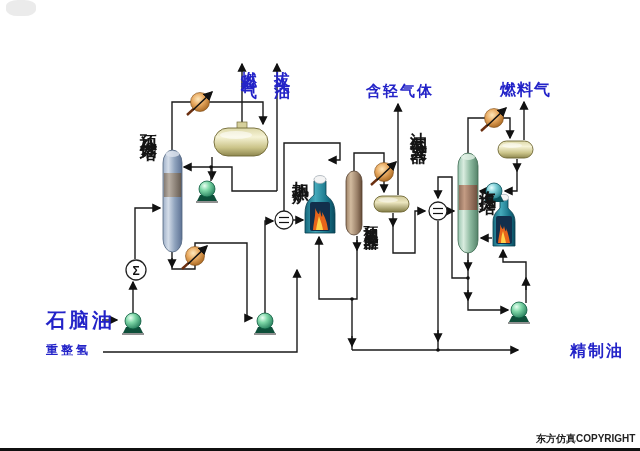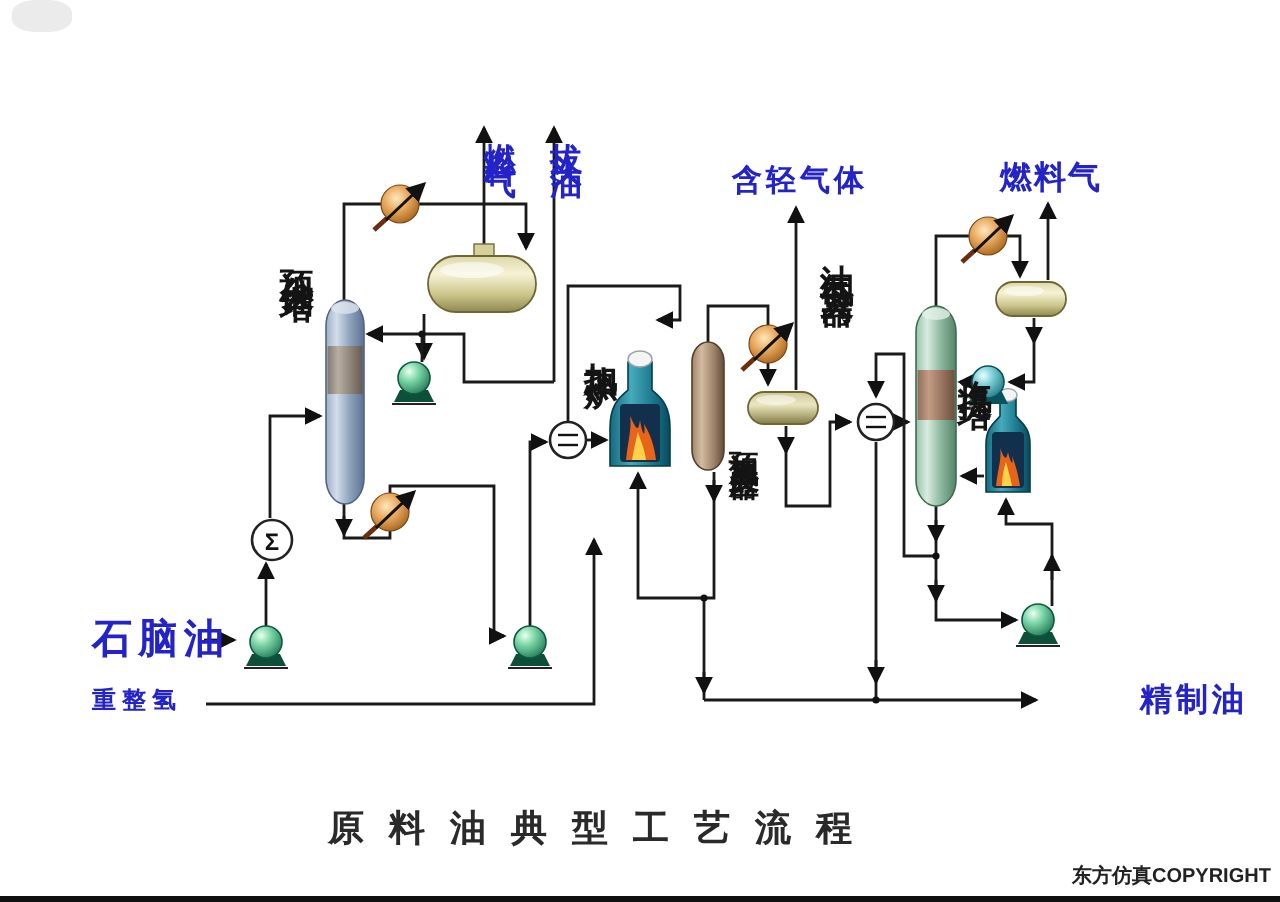--- a/index.html
+++ b/index.html
@@ -296,16 +296,15 @@
   <div class="hlabel stream lbl-naphtha">石脑油</div>
   <div class="hlabel stream lbl-hydrogen">重整氢</div>
   <div class="hlabel stream lbl-refined">精制油</div>
 
   <div class="vlabel equip lbl-prefrac">预分馏塔</div>
   <div class="vlabel equip lbl-furnace">加热炉</div>
   <div class="vlabel equip lbl-reactor">预加氢反应器</div>
   <div class="vlabel equip lbl-separator">油气分离器</div>
   <div class="vlabel equip lbl-stripper">汽提塔</div>
 
-  <div class="hlabel lbl-title">原 料 油 典 型 工 艺 流 程</div>
   <div class="hlabel lbl-copy">东方仿真COPYRIGHT</div>
   <div class="bottombar"></div>
 </div>
 
 </body></html>

